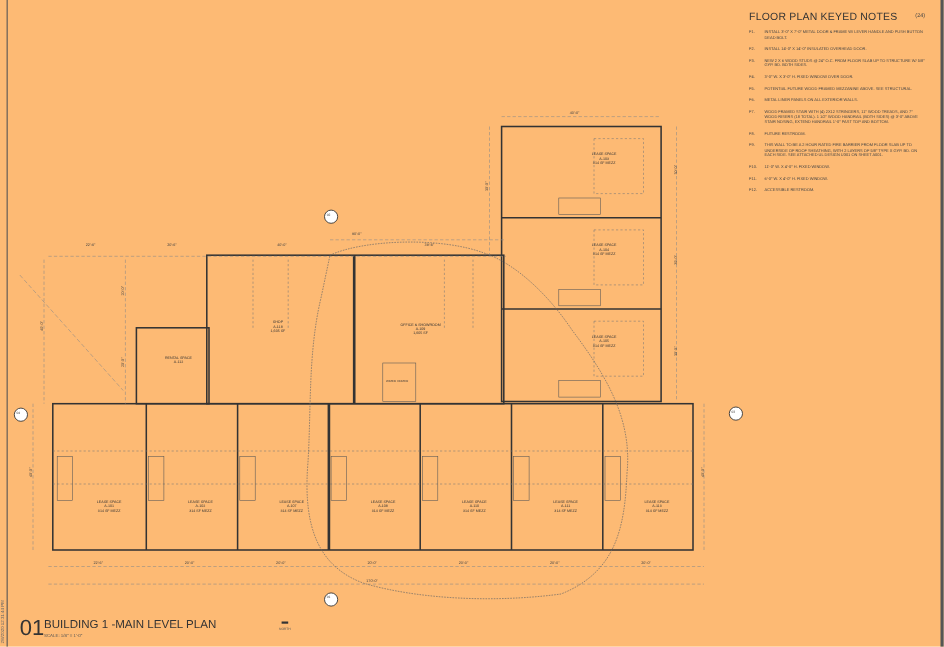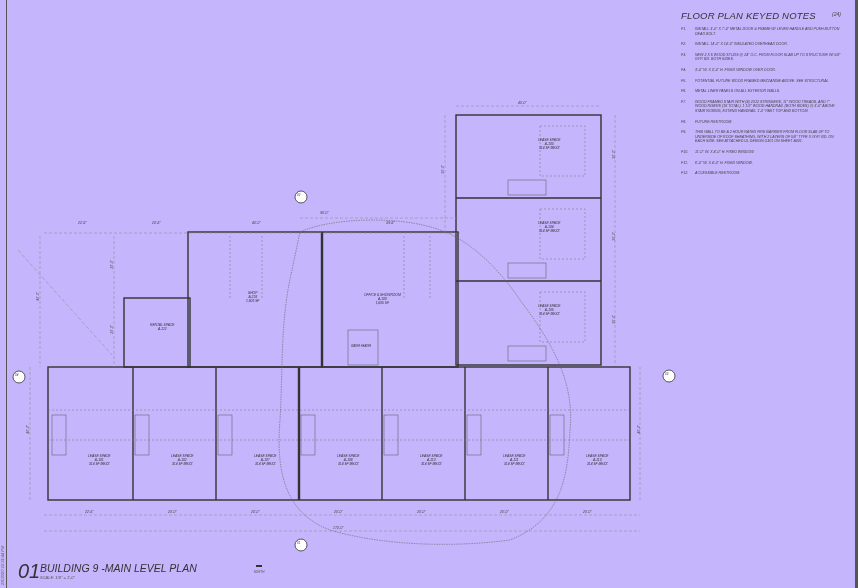--- a/index.html
+++ b/index.html
@@ -1,17 +1,17 @@
 <!DOCTYPE html>
 <html><head>
 <meta charset="utf-8">
 <style>
   html, body { margin:0; padding:0; background:#fff; }
   body { width:858px; height:588px; position:relative; overflow:hidden; font-family:"Liberation Sans", sans-serif; color:#222; }
-  .sheet { position:absolute; left:0; top:0; width:858px; height:588px; background:#c4b5fd;font-style:italic; }
+  .sheet { position:absolute; left:0; top:0; width:858px; height:588px; background:#fdba74; }
   .left-edge { position:absolute; left:0; top:0; width:6px; height:588px; border-right:1px solid #555; }
   .right-edge { position:absolute; left:855px; top:0; width:3px; height:588px; background:#555; }
   .vert-stamp { position:absolute; left:0; top:490px; width:6px; height:95px; font-size:4px; writing-mode:vertical-rl; transform:rotate(180deg); color:#666; overflow:hidden; }
   svg.plan { position:absolute; left:0; top:0; }
   .notes { position:absolute; left:681px; top:10px; width:160px; }
   .notes-title { font-size:9.5px; letter-spacing:0.2px; color:#333; }
   .notes-tag { position:absolute; right:0; top:1px; font-size:5px; color:#444; }
   .note { display:flex; font-size:3.6px; line-height:4.6px; color:#444; margin-top:6px; }
   .note .k { width:14px; flex:none; }
   .note .t { flex:1; }
@@ -253,20 +253,20 @@
         <span class="t">6'-0" W. X 4'-0" H. FIXED WINDOW.</span>
       </div>
     <div class="note">
         <span class="k">F12.</span>
         <span class="t">ACCESSIBLE RESTROOM.</span>
       </div>
   </div>
 
   <div class="title-block">
     <div class="title-num">01</div>
-    <div class="title-main">BUILDING 9 -MAIN LEVEL PLAN</div>
+    <div class="title-main">BUILDING 1 -MAIN LEVEL PLAN</div>
     <div class="title-scale">SCALE: 1/8" = 1'-0"</div>
   </div>
   <div class="north">
     <div class="bar"></div>
     <div class="lbl">NORTH</div>
   </div>
 </div>
 
 </body></html>

